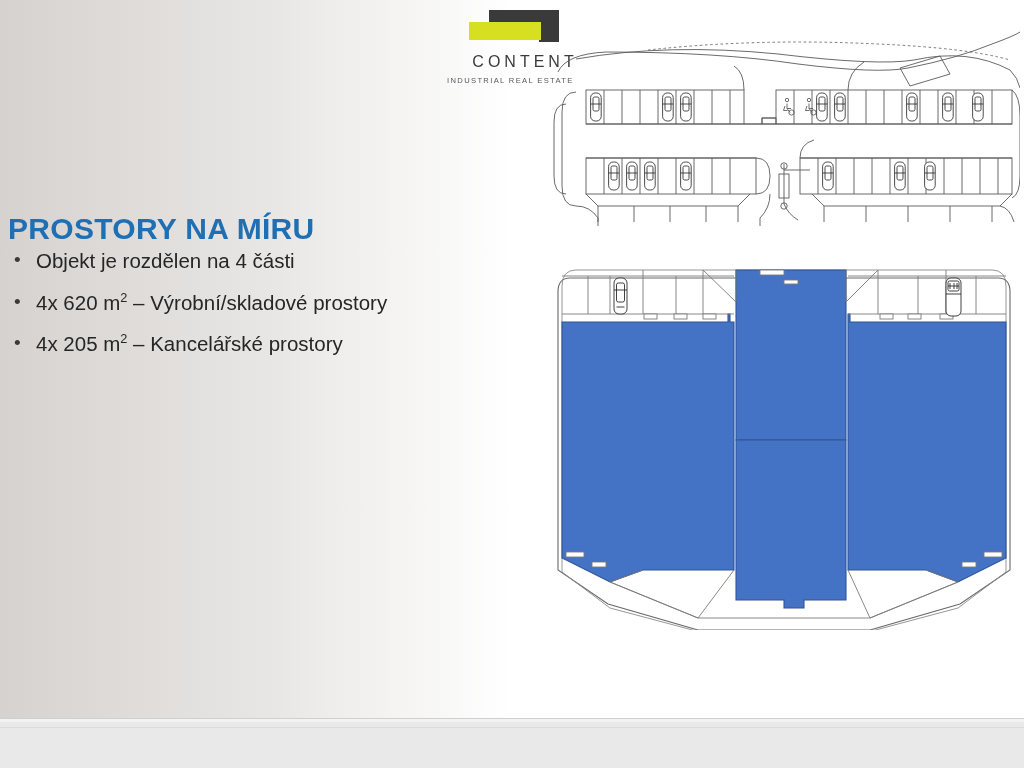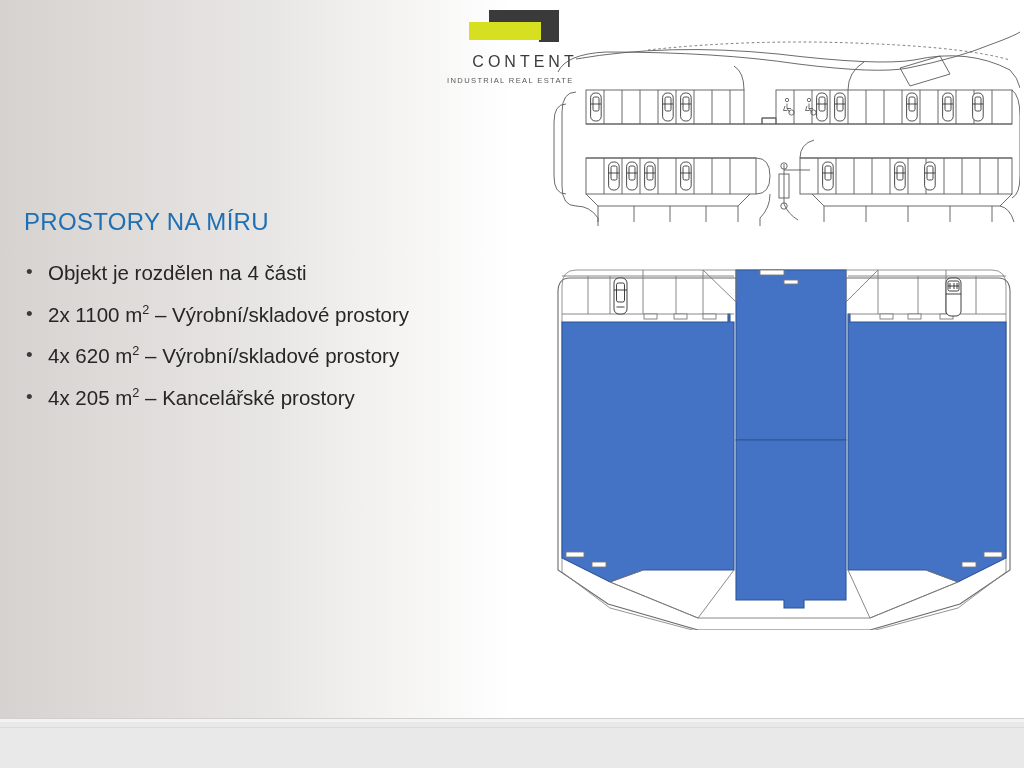--- a/index.html
+++ b/index.html
@@ -40,28 +40,28 @@
   }
   .logo-sub{
     position:absolute;left:0;top:68px;width:140px;
     text-align:left;
     font-size:7.6px;letter-spacing:1.35px;
     color:#57585a;font-weight:400;
     font-family:"Liberation Sans",sans-serif;
   }
   
   #title{
-    position:absolute;left:24px;top:192px;
-    font-size:24px;font-weight:normal;color:#1f6fb5;
+    position:absolute;left:8px;top:192px;
+    font-size:30px;font-weight:bold;color:#1f6fb5;
     letter-spacing:0.3px;
     font-family:"Liberation Sans",sans-serif;
   }
   #bullets{
     position:absolute;left:8px;top:248px;width:510px;
-    list-style:none;margin:12px;padding:0;
+    list-style:none;margin:0;padding:0;
   }
   #bullets li{
     position:relative;
     padding-left:28px;
     margin:0 0 15.5px 0;
     font-size:20.5px;
     color:#262626;
     line-height:26px;
     font-family:"Liberation Sans",sans-serif;
   }
@@ -87,23 +87,20 @@
     </svg>
     <div class="logo-word">CONTENT</div>
     <div class="logo-sub">INDUSTRIAL REAL ESTATE</div>
   </div>
 
   <h1 id="title">PROSTORY NA MÍRU</h1>
 
   <ul id="bullets">
     <li>
       <span>Objekt je rozdělen na 4 části</span>
-    </li>
-    <li>
-      <span>2x 1100 m</span><sup>2</sup><span> – Výrobní/skladové prostory</span>
     </li>
     <li>
       <span>4x 620 m</span><sup>2</sup><span> – Výrobní/skladové prostory</span>
     </li>
     <li>
       <span>4x 205 m</span><sup>2</sup><span> – Kancelářské prostory</span>
     </li>
   </ul>
 
   <svg id="plan-parking" viewBox="0 0 472 200">

